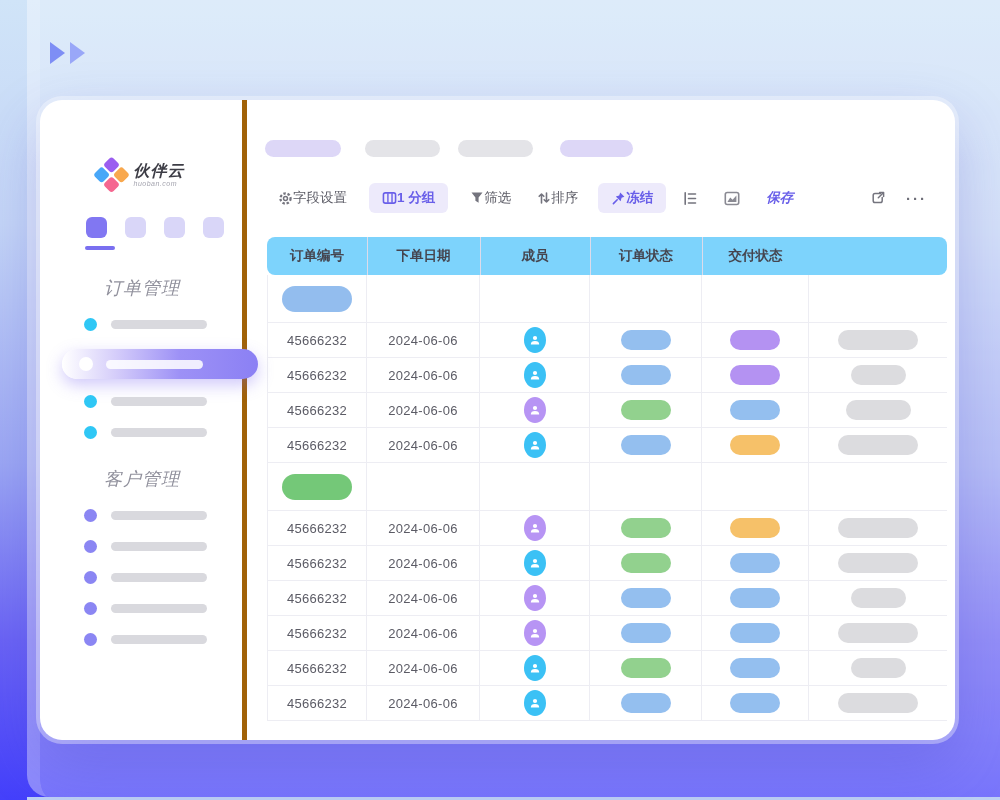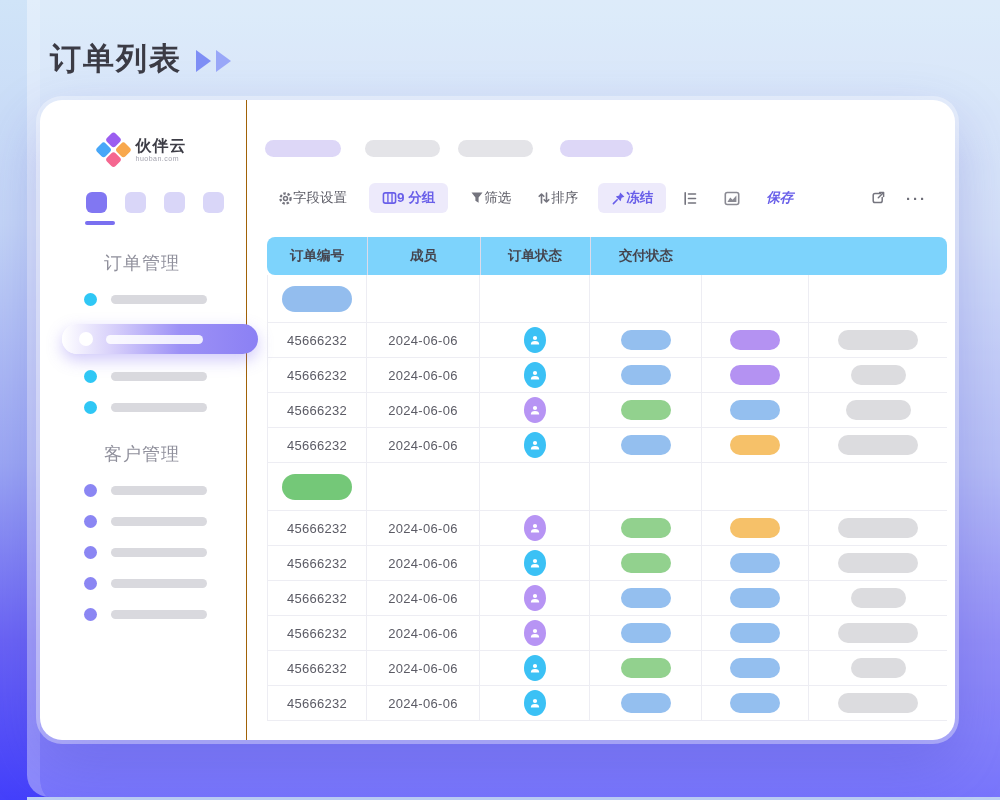--- a/index.html
+++ b/index.html
@@ -19,21 +19,21 @@
   .tri { width:0; height:0; border-top:11px solid transparent; border-bottom:11px solid transparent; }
   .tri.t1 { border-left:15px solid #7e8ef5; }
   .tri.t2 { border-left:15px solid #99a7f8; }
 
   
   .card { position:absolute; left:40px; top:100px; width:915px; height:640px; background:#ffffff;
     border-radius:22px; box-shadow:0 0 0 4px rgba(255,255,255,0.35), 0 24px 60px rgba(70,70,200,0.28);
     display:flex; overflow:hidden; z-index:2; }
 
   
-  .sidebar { width:207px; flex:0 0 207px; border-right:1px solid #a16207; padding-top:30px; position:relative; z-index:2; }
+  .sidebar { width:207px; flex:0 0 207px; border-right:5px solid #a16207; padding-top:55px; position:relative; z-index:2;font-style:italic; }
   .logo-row { display:flex; justify-content:center; align-items:center; gap:9px; height:40px; }
   .logo-diamond { width:27px; height:27px; transform:rotate(45deg); display:grid; grid-template-columns:12px 12px; grid-template-rows:12px 12px; gap:2px; }
   .logo-diamond span { border-radius:3px; }
   .ld-a { background:#9b5ef0; } .ld-b { background:#f8a84e; } .ld-c { background:#48a7f8; } .ld-d { background:#f56790; }
   .brand { display:flex; flex-direction:column; line-height:1.1; }
   .brand-name { font-size:16px; font-weight:700; color:#3d3d46; letter-spacing:1px; }
   .brand-domain { font-size:7px; color:#a3a3ae; letter-spacing:0.5px; }
 
   .tabs { display:flex; gap:18px; margin:22px 0 0 46px; }
   .tab { width:21px; height:21px; border-radius:6px; background:#d9d6f8; }
@@ -110,21 +110,20 @@
   .eta-pill[data-size="medium"] { width:65px; }
   .eta-pill[data-size="short"] { width:55px; }
 </style>
 </head>
 <body>
 
 <div class="bg-overlay"></div>
 <div class="bg-bottom-strip"></div>
 
 <div class="page-head">
-  <h1>订单列表</h1>
   <div class="arrows">
     <span class="tri t1"></span>
     <span class="tri t2"></span>
   </div>
 </div>
 
 <div class="card">
 
   <div class="sidebar">
     <div class="logo-row">
@@ -206,21 +205,21 @@
         </svg>
         <span>字段设置</span>
       </div>
       <span class="sp22"></span>
       <div class="tbtn pill">
         <svg width="15" height="14" viewBox="0 0 16 15" fill="none">
           <rect x="1.5" y="2" width="13" height="11" rx="2" stroke="#695fe9" stroke-width="1.7"></rect>
           <line x1="6.3" y1="2.5" x2="6.3" y2="12.5" stroke="#695fe9" stroke-width="1.5"></line>
           <line x1="10.7" y1="2.5" x2="10.7" y2="12.5" stroke="#695fe9" stroke-width="1.5"></line>
         </svg>
-        <span>9 分组</span>
+        <span>1 分组</span>
       </div>
       <span class="sp22"></span>
       <div class="tbtn">
         <svg width="14" height="14" viewBox="0 0 14 14">
           <path d="M1.5 1.5 h11 L8.6 6.4 v5.4 l-3.2 -2 V6.4 Z" fill="#74747e"></path>
         </svg>
         <span>筛选</span>
       </div>
       <span class="sp26"></span>
       <div class="tbtn">
@@ -266,20 +265,21 @@
         </div>
         <div class="tbtn iconic">
           <span class="more-dots">···</span>
         </div>
       </div>
     </div>
 
     <div class="table">
       <div class="thead grid6">
         <div class="th">订单编号</div>
+        <div class="th">下单日期</div>
         <div class="th">成员</div>
         <div class="th">订单状态</div>
         <div class="th">交付状态</div>
       </div>
       <div id="table-body">
   <div class="group-row grid6">
     <div class="g-cell">
               <span class="group-pill" data-color="blue"></span>
             </div>
     <div class="g-cell"></div>

